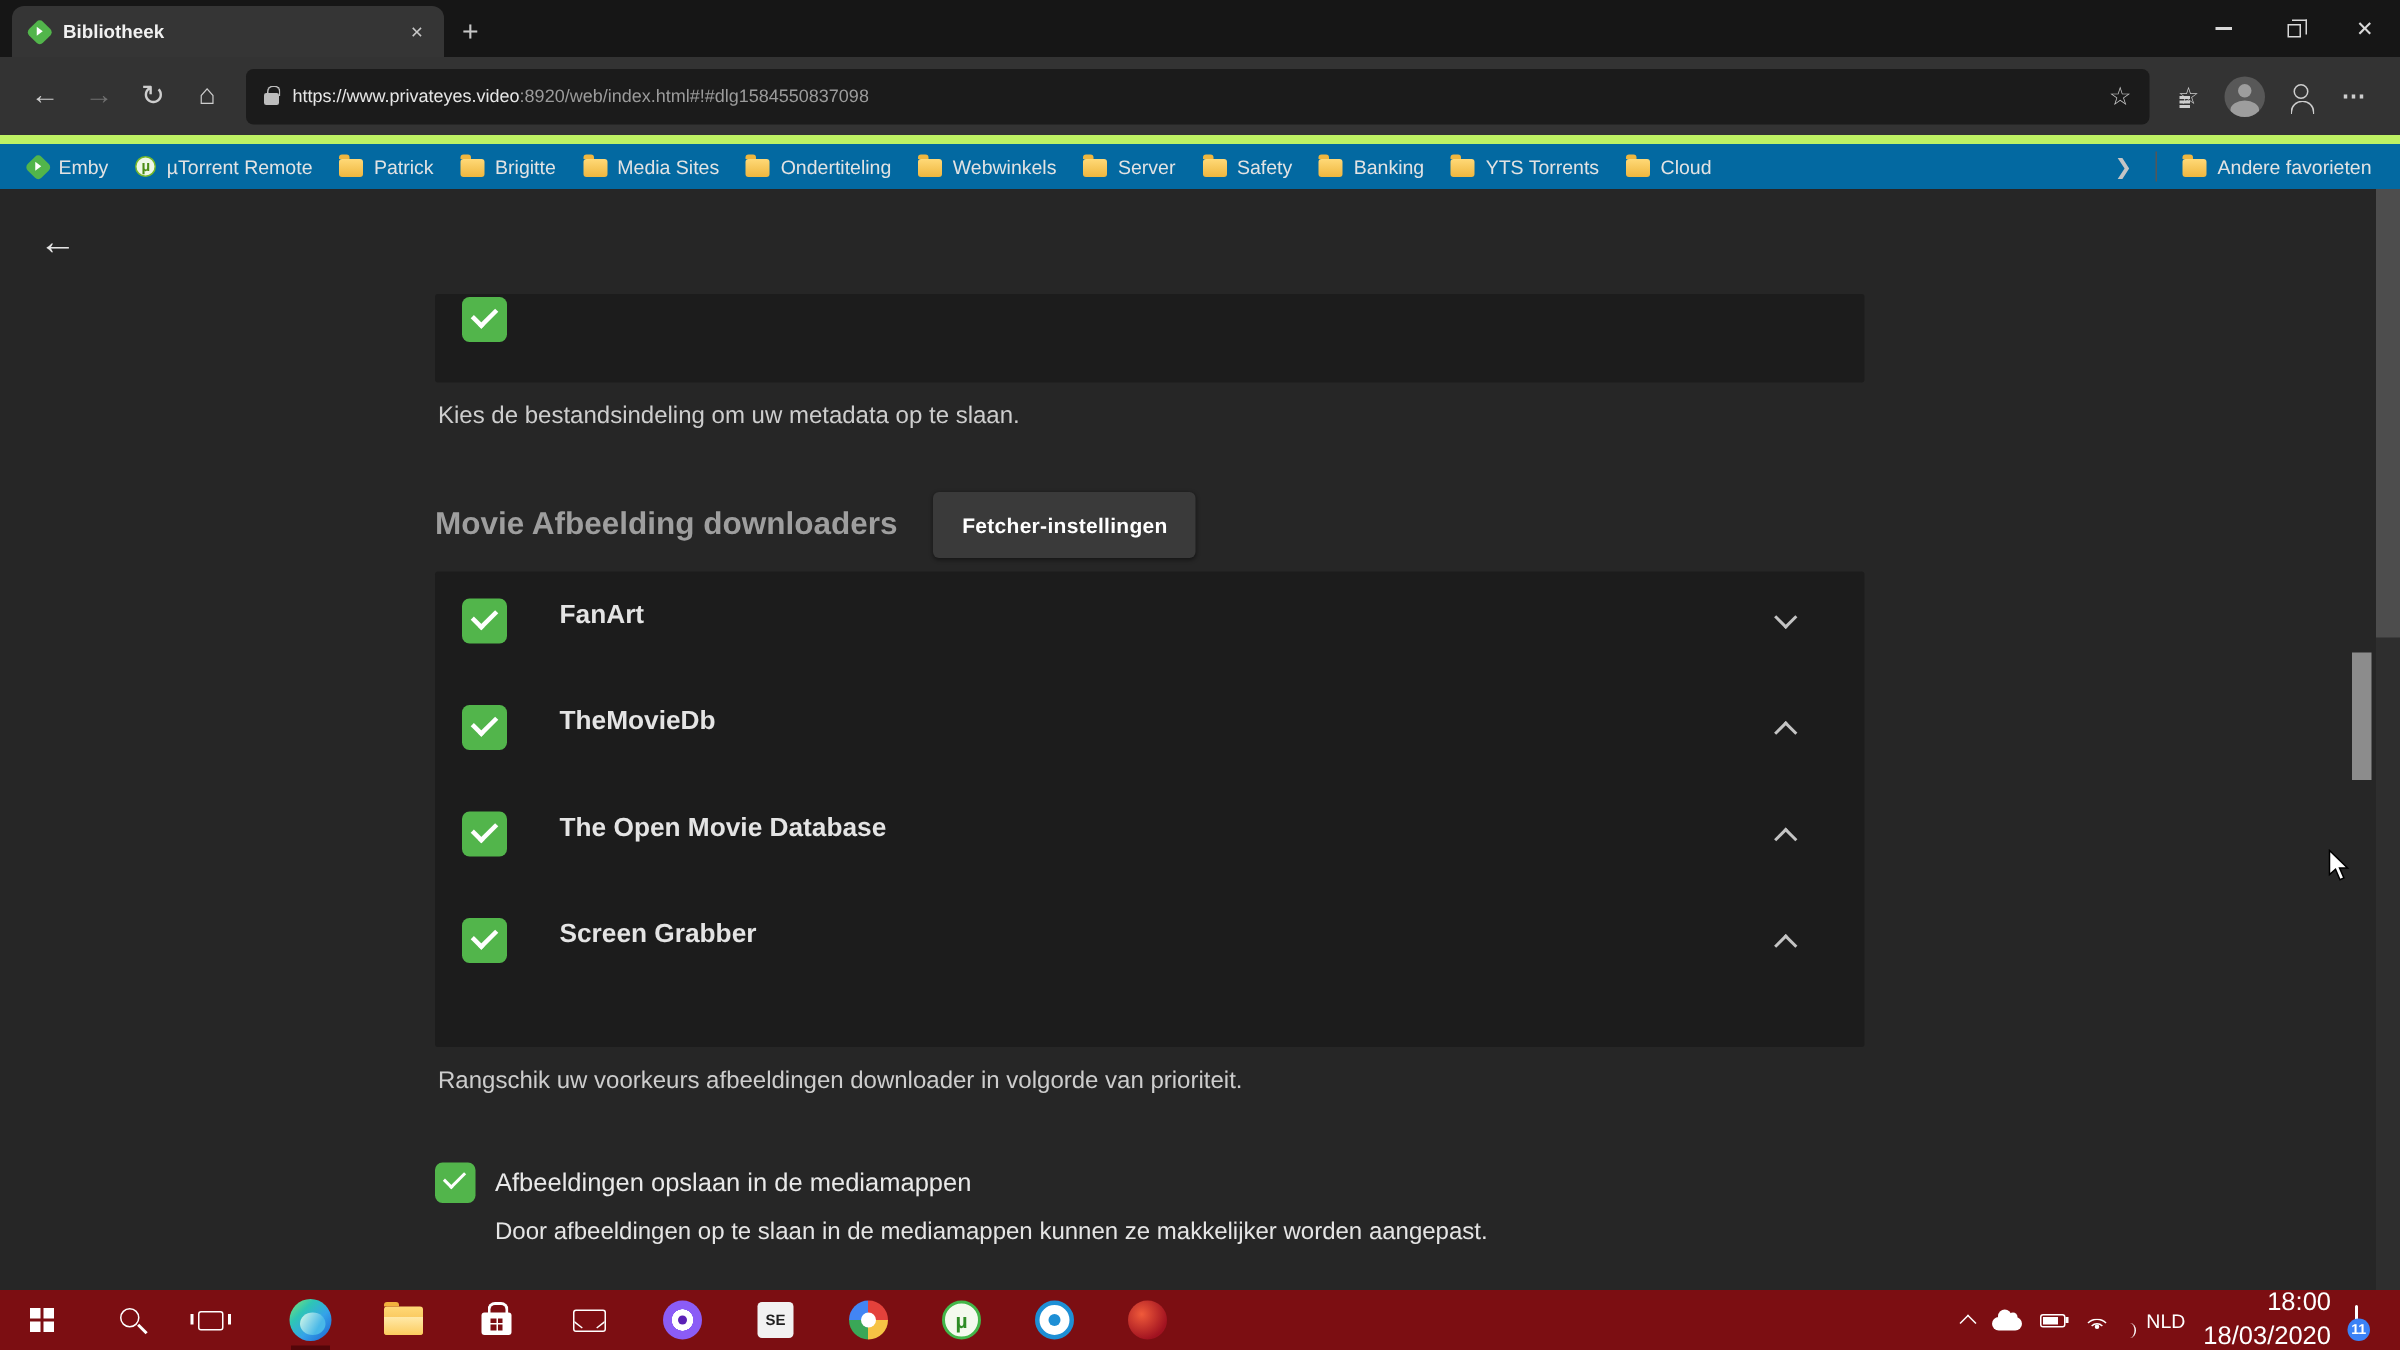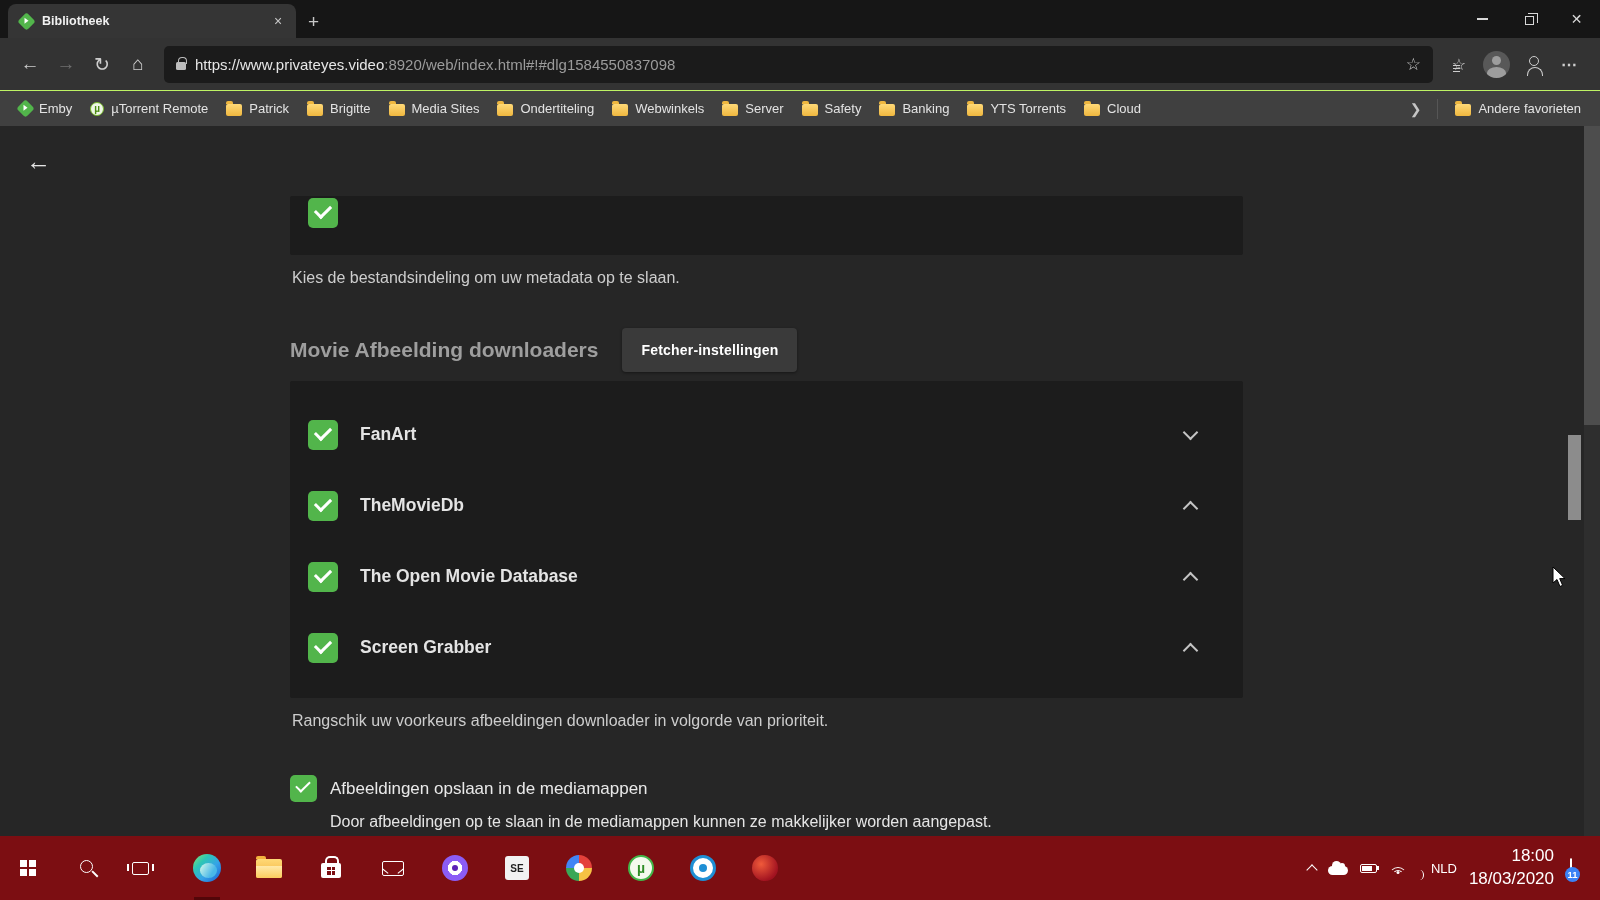--- a/index.html
+++ b/index.html
@@ -28,36 +28,36 @@
   
   .navbar{height:52px;background:#333333;display:flex;align-items:center;padding:0 12px;flex:none}
   .nav-btn{width:36px;height:34px;border-radius:6px;display:flex;align-items:center;justify-content:center;
     color:#cecece;font-size:19px;flex:none}
   .nav-btn.disabled{color:#707070}
   .urlbar{flex:1;height:37px;background:#1b1b1b;border-radius:5px;margin:0 8px;display:flex;align-items:center;
     padding:0 12px;gap:9px;min-width:0}
   .lock-icon{width:10px;height:8px;background:#bdbdbd;border-radius:1.5px;position:relative;margin-top:4px;flex:none}
   .lock-icon::before{content:"";position:absolute;top:-5px;left:1.5px;width:7px;height:6px;
     border:1.6px solid #bdbdbd;border-bottom:none;border-radius:4px 4px 0 0}
-  .url-text{font-size:15px;color:#9b9b9b;white-space:nowrap;overflow:hidden;min-width:0}
+  .url-text{font-size:12px;color:#9b9b9b;white-space:nowrap;overflow:hidden;min-width:0}
   .url-host{color:#e6e6e6}
   .url-star{margin-left:auto;color:#c9c9c9;font-size:17px;flex:none}
   .fav-hub{position:relative;color:#cecece;font-size:16px}
   .fav-hub::after{content:"";position:absolute;right:6px;top:10px;width:7px;height:1.5px;background:#cecece;
     box-shadow:0 3px 0 #cecece,0 6px 0 #cecece}
   .avatar{width:27px;height:27px;border-radius:50%;background:#585858;position:relative;overflow:hidden;margin:0 6px}
   .avatar::before{content:"";position:absolute;top:5px;left:9px;width:9px;height:9px;border-radius:50%;background:#9d9d9d}
   .avatar::after{content:"";position:absolute;top:16px;left:4px;width:19px;height:12px;border-radius:50% 50% 0 0;background:#9d9d9d}
   .person-glyph{width:10px;height:10px;border-radius:50%;border:1.7px solid #cecece;position:relative;margin-top:-6px}
   .person-glyph::after{content:"";position:absolute;top:10px;left:-3px;width:14px;height:8px;
     border:1.7px solid #cecece;border-bottom:none;border-radius:8px 8px 0 0}
   .ellipsis{letter-spacing:2px;font-size:16px;font-weight:700}
 
   
-  .bookmarks{height:36px;background:#404040;border-top:1px solid #bef264;display:flex;align-items:center;
+  .bookmarks{height:36px;background:#0369a1;border-top:6px solid #bef264;display:flex;align-items:center;
     padding:0 10px;flex:none}
   .bm-item{display:flex;align-items:center;gap:7px;padding:5px 9px;border-radius:5px;color:#e3e3e3;
     font-size:13px;white-space:nowrap}
   .folder-ic{width:16px;height:12px;background:linear-gradient(#ffd977,#efb73f);border-radius:2px;position:relative;flex:none;margin-top:2px}
   .folder-ic::before{content:"";position:absolute;top:-3px;left:0;width:7px;height:3px;background:#efb73f;border-radius:2px 2px 0 0}
   .ut-small{width:14px;height:14px;border-radius:50%;background:#eef7e6;border:1.5px solid #76b82a;color:#4c8c14;
     font-size:10px;font-weight:700;display:flex;align-items:center;justify-content:center;flex:none}
   .ut-small::after{content:"µ"}
   .bm-chevron{margin-left:auto;color:#c5c5c5;font-size:14px;padding:4px 8px}
   .bm-divider{width:1px;height:20px;background:#565656;margin:0 8px}
@@ -74,38 +74,38 @@
   .checkbox::after{content:"";position:absolute;left:7px;top:7px;width:13px;height:7px;
     border-left:3px solid #fff;border-bottom:3px solid #fff;transform:rotate(-45deg)}
   .checkbox.small{width:27px;height:27px}
   .checkbox.small::after{left:6px;top:6px;width:12px;height:6px;border-width:2.6px}
   .hint{color:#cdcdcd;font-size:16px;margin:12px 2px 0;line-height:22px}
   .section-row{display:flex;align-items:center;gap:24px;margin-top:38px;height:45px}
   .section-title{color:#9e9e9e;font-size:21px;font-weight:700}
   .btn-fetcher{background:#3a3a3a;color:#ffffff;font-family:inherit;font-weight:700;font-size:14px;
     padding:0 19px;height:44px;border:none;border-radius:4px;box-shadow:0 1px 3px rgba(0,0,0,.45);letter-spacing:.2px;cursor:pointer}
   .list-card{margin-top:9px;padding:18px 0 15px}
-  .dl-row{height:71px;display:flex;align-items:center;padding:0 38px 0 18px;gap:22px}
+  .dl-row{height:71px;display:flex;align-items:flex-start;padding:0 38px 0 18px;gap:35px}
   .dl-name{color:#e4e4e4;font-size:17.5px;font-weight:700}
   .chev-btn{margin-left:auto;width:30px;height:30px;display:flex;align-items:center;justify-content:center}
   .chev{width:11px;height:11px;border-right:2.6px solid #c4c4c4;border-bottom:2.6px solid #c4c4c4}
   .chev.down{transform:rotate(45deg);margin-top:-5px}
   .chev.up{transform:rotate(-135deg);margin-top:6px}
   .save-row{display:flex;align-items:center;gap:13px;margin-top:43px}
   .save-label{color:#e9e9e9;font-size:17px}
   .save-desc{color:#e5e5e5;font-size:16px;margin:9px 0 0 40px;line-height:22px}
 
   
   .outer-scroll{position:absolute;right:0;top:0;bottom:0;width:16px;background:#2e2e2e}
   .outer-thumb{position:absolute;top:0;left:0;width:16px;height:299px;background:#4d4d4d}
   .inner-thumb{position:absolute;right:19px;top:309px;width:13px;height:85px;background:#8c8c8c}
   .cursor{position:absolute;left:1552px;top:440px;width:15px;height:22px;z-index:50}
 
   
-  .taskbar{height:64px;background:#7c0e12;display:flex;align-items:stretch;position:relative;flex:none}
+  .taskbar{height:40px;background:#7c0e12;display:flex;align-items:stretch;position:relative;flex:none}
   .tb-btn{width:56px;display:flex;align-items:center;justify-content:center;flex:none}
   .tb-apps{display:flex;margin-left:8px}
   .tb-app{width:62px;display:flex;align-items:center;justify-content:center;flex:none}
   .win-logo{display:grid;grid-template-columns:7.5px 7.5px;grid-template-rows:7.5px 7.5px;gap:1.6px}
   .win-logo i{background:#fff}
   .search-ic{width:13px;height:13px;border:1.8px solid #fff;border-radius:50%;position:relative;margin:-4px -4px 0 0}
   .search-ic::after{content:"";position:absolute;width:8px;height:1.8px;background:#fff;transform:rotate(45deg);right:-7px;bottom:-3px}
   .taskview-ic{width:17px;height:13px;border:1.7px solid #fff;border-radius:2px;position:relative}
   .taskview-ic::before{content:"";position:absolute;left:-6px;top:1.5px;width:2px;height:7px;background:#fff}
   .taskview-ic::after{content:"";position:absolute;right:-6px;top:1.5px;width:2px;height:7px;background:#fff}

